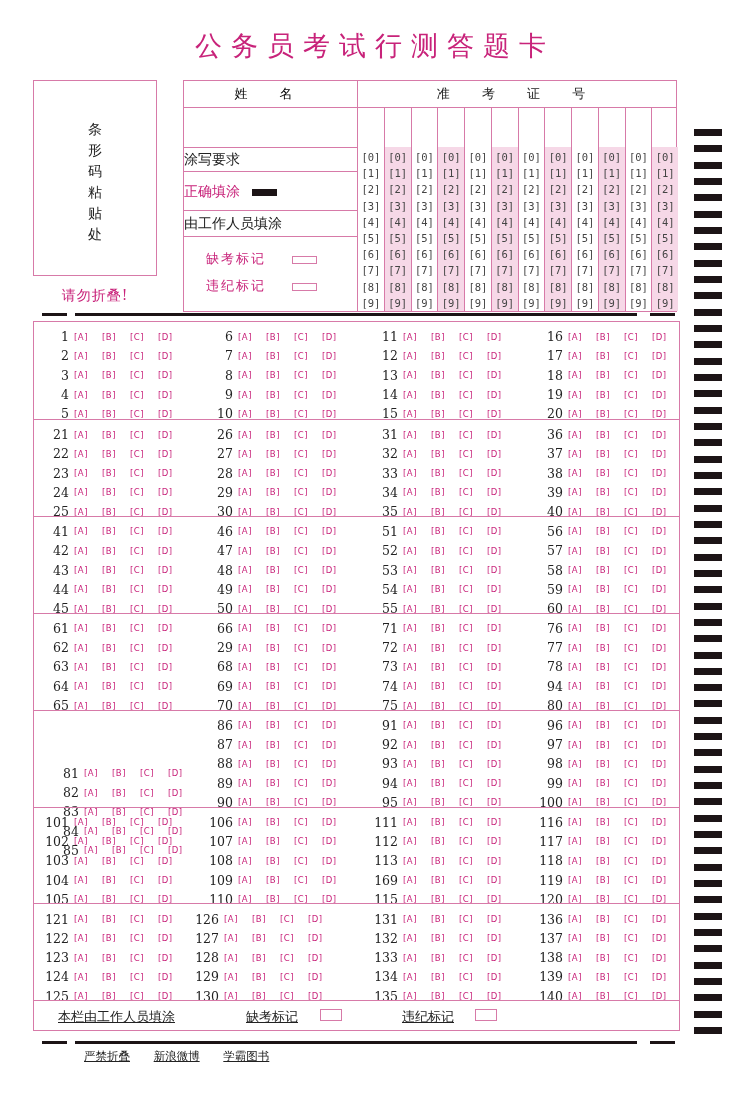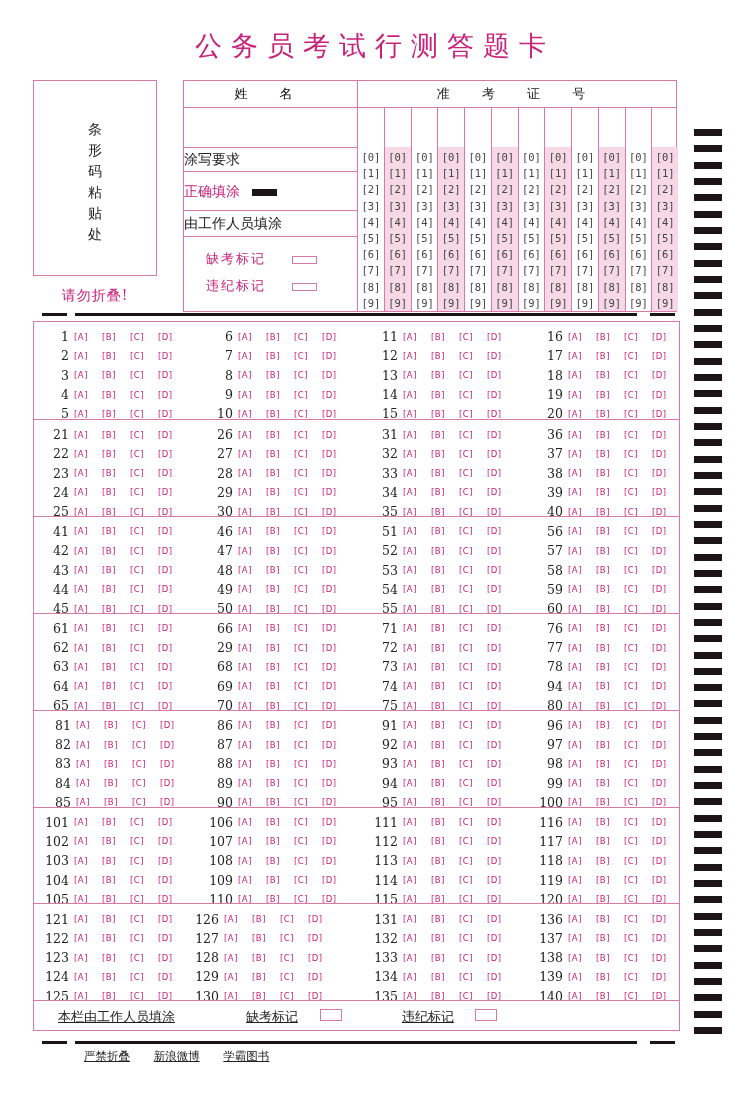--- a/index.html
+++ b/index.html
@@ -906,21 +906,21 @@
         <div class="qrow">
           <span class="qnum">80</span>
           <span class="opt">[A]</span>
           <span class="opt">[B]</span>
           <span class="opt">[C]</span>
           <span class="opt">[D]</span>
         </div>
       </div>
     </div>
     <div class="section" style="top: 387.6px;">
-      <div class="qgroup" style="left: 8px;">
+      <div class="qgroup" style="left: 16px; margin-top: 48px;">
         <div class="qrow">
           <span class="qnum">81</span>
           <span class="opt">[A]</span>
           <span class="opt">[B]</span>
           <span class="opt">[C]</span>
           <span class="opt">[D]</span>
         </div>
         <div class="qrow">
           <span class="qnum">82</span>
           <span class="opt">[A]</span>
@@ -1153,21 +1153,21 @@
           <span class="opt">[D]</span>
         </div>
         <div class="qrow">
           <span class="qnum">113</span>
           <span class="opt">[A]</span>
           <span class="opt">[B]</span>
           <span class="opt">[C]</span>
           <span class="opt">[D]</span>
         </div>
         <div class="qrow">
-          <span class="qnum">114</span>
+          <span class="qnum">169</span>
           <span class="opt">[A]</span>
           <span class="opt">[B]</span>
           <span class="opt">[C]</span>
           <span class="opt">[D]</span>
         </div>
         <div class="qrow">
           <span class="qnum">115</span>
           <span class="opt">[A]</span>
           <span class="opt">[B]</span>
           <span class="opt">[C]</span>

